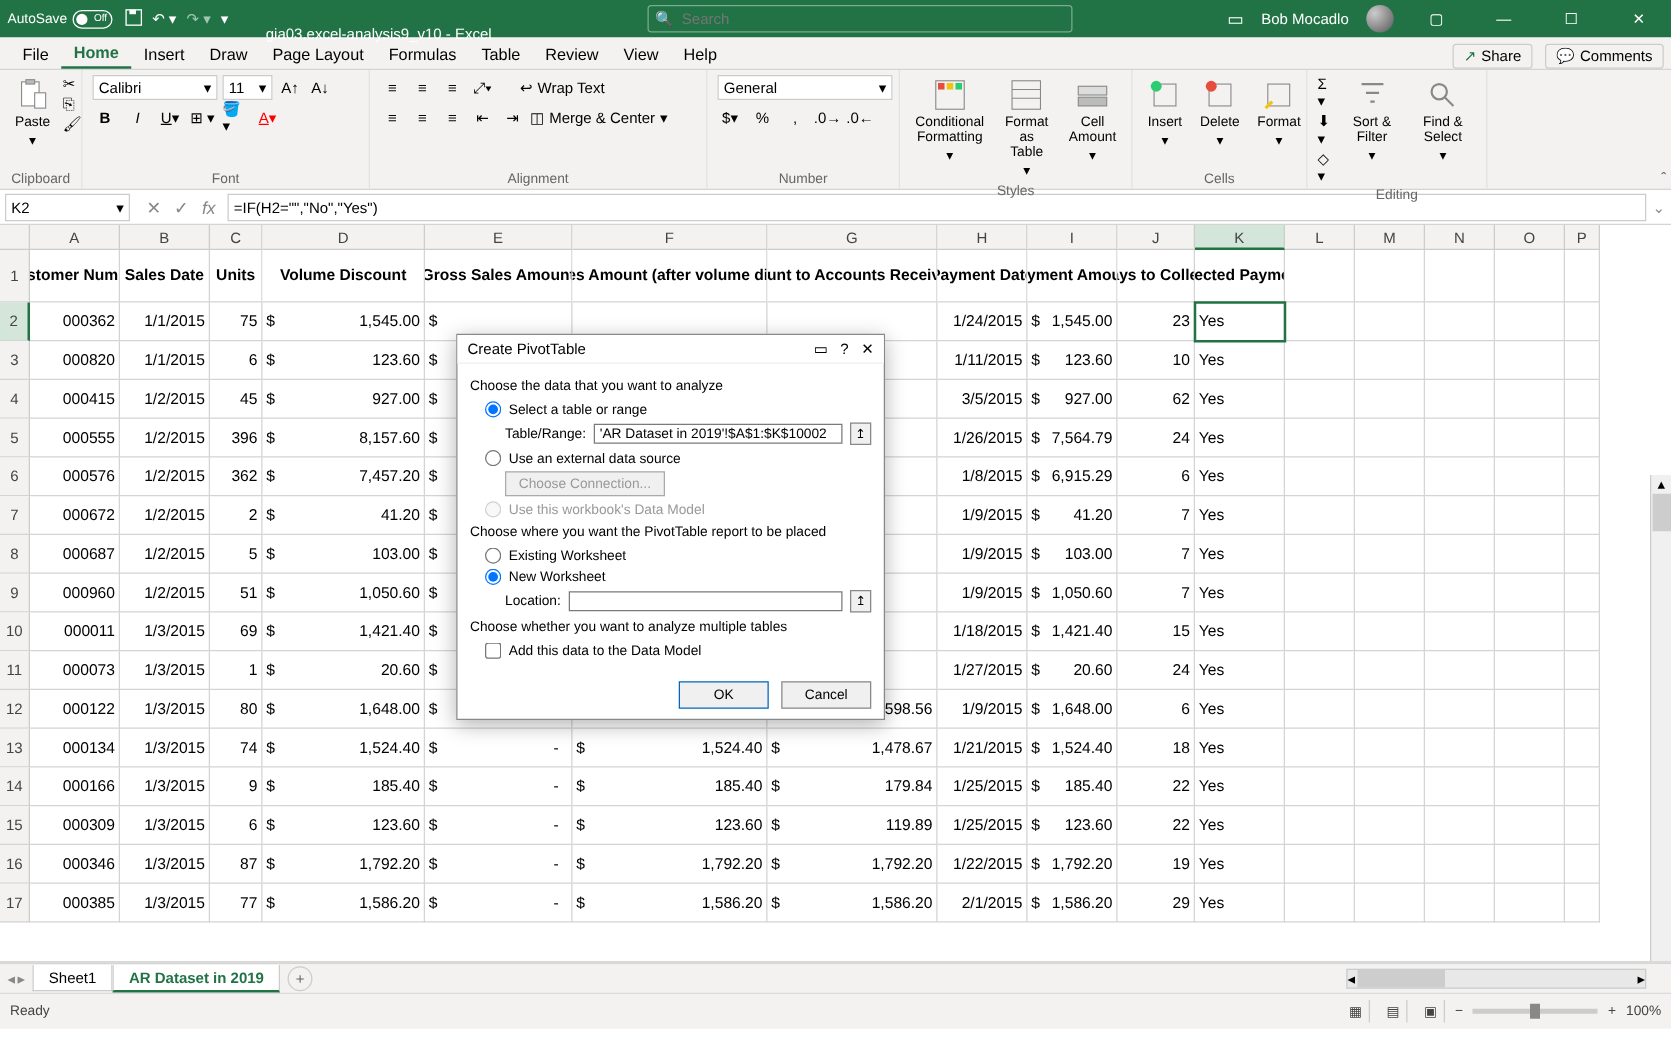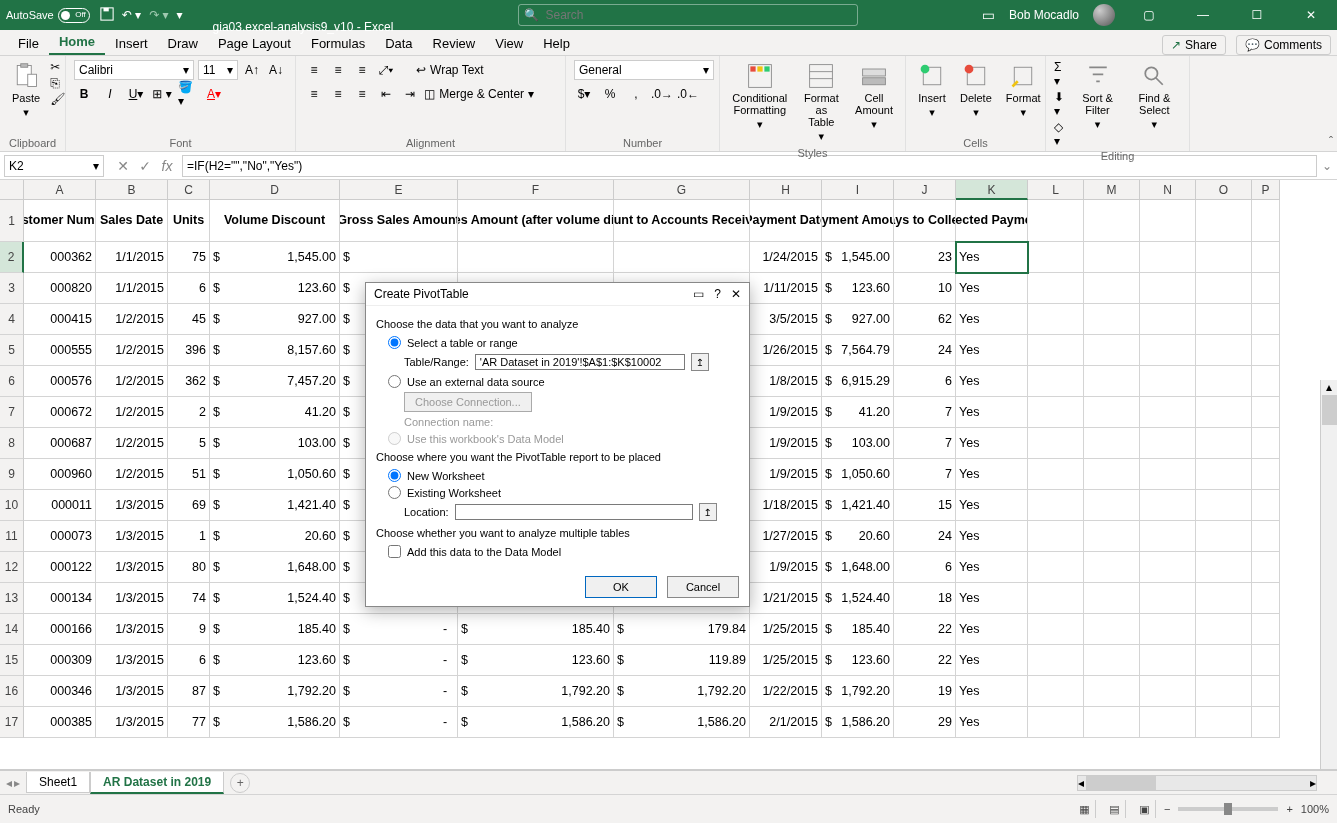--- a/index.html
+++ b/index.html
@@ -54,21 +54,21 @@
 .cell { border-right: 1px solid #d4d4d4; border-bottom: 1px solid #d4d4d4; padding: 2px 3px; white-space: nowrap; overflow: hidden; display: flex; align-items: center; }
 .cell.hdr { font-weight: bold; background: #fff; text-align: center; justify-content: center; line-height: 1.1; }
 .cell.ra { justify-content: flex-end; text-align: right; }
 .cell.la { justify-content: flex-start; }
 .cell.selected { outline: 2px solid #217346; outline-offset: -1px; position: relative; z-index: 1; }
 .dollar-cell { display: flex; justify-content: space-between; width: 100%; }
 .colhdr.selcol { background: #d4e6d9; border-bottom: 2px solid #217346; }
 .rowhdr.selrow { background: #d4e6d9; border-right: 2px solid #217346; }
 
 
-.dialog-overlay { position: absolute; left: 365px; top: 282px; width: 385px; background: #fff; border: 1px solid #888; box-shadow: 0 4px 16px rgba(0,0,0,0.3); z-index: 10; font-size: 11px; }
+.dialog-overlay { position: absolute; left: 365px; top: 267px; width: 343px; background: #fff; border: 1px solid #888; box-shadow: 0 4px 16px rgba(0,0,0,0.3); z-index: 10; font-size: 11px; }
 .dialog-title { background: #fff; padding: 4px 8px; display: flex; align-items: center; justify-content: space-between; border-bottom: 1px solid #eee; font-size: 12px; }
 .dialog-title .right { display: flex; gap: 10px; align-items: center; }
 .dialog-body { padding: 8px 10px; }
 .dialog-body .heading { margin: 4px 0; }
 .dialog-body .opt { margin-left: 12px; padding: 2px 0; display: flex; align-items: center; gap: 6px; }
 .dialog-body .sub { margin-left: 28px; padding: 2px 0; display: flex; align-items: center; gap: 6px; }
 .dialog-body input[type=text] { border: 1px solid #7a7a7a; padding: 1px 4px; font-size: 11px; }
 .dialog-body .dim { color: #999; }
 .dialog-btns { display: flex; justify-content: flex-end; gap: 10px; padding: 8px 10px; }
 .dialog-btns button { width: 72px; height: 22px; border: 1px solid #888; background: #f0f0f0; font-size: 11px; }
@@ -131,21 +131,21 @@
   </div>
 </div>
 
 <div class="ribbontabs">
   <div class="tab">File</div>
   <div class="tab active">Home</div>
   <div class="tab">Insert</div>
   <div class="tab">Draw</div>
   <div class="tab">Page Layout</div>
   <div class="tab">Formulas</div>
-  <div class="tab">Data</div>
+  <div class="tab">Table</div>
   <div class="tab">Review</div>
   <div class="tab">View</div>
   <div class="tab">Help</div>
   <div class="right-actions">
     <div class="action-btn">
         <span style="color:#217346">↗</span>
         <span>Share</span>
       </div>
     <div class="action-btn">
         <span style="color:#217346">💬</span>
@@ -170,21 +170,21 @@
         <span>✂</span>
         <span>⎘</span>
         <span>🖌</span>
       </div>
     </div>
     <div class="label">Clipboard</div>
   </div>
   <div class="ribbon-group" style="width:230px">
     <div class="controls" style="flex-direction:column;gap:4px;width:100%">
       <div style="display:flex;gap:4px">
-        <div class="dropdown" style="width:120px">
+        <div class="dropdown" style="width:100px">
             <span>Calibri</span>
             <span>▾</span>
           </div>
         <div class="dropdown" style="width:40px">
             <span>11</span>
             <span>▾</span>
           </div>
         <span class="rbtn-small">A↑</span>
         <span class="rbtn-small">A↓</span>
       </div>
@@ -981,33 +981,32 @@
       <input type="text" style="width: 210px;" value="'AR Dataset in 2019'!$A$1:$K$10002">
       <span class="range-btn">↥</span>
     </div>
     <div class="opt">
         <input type="radio" style="">
         <span>Use an external data source</span>
       </div>
     <div class="sub">
         <button class="dlg-btn dim" disabled="">Choose Connection...</button>
       </div>
-    <div class="sub dim">Connection name:</div>
     <div class="opt dim">
         <input type="radio" disabled="" style="">
         <span>Use this workbook's Data Model</span>
       </div>
     <div class="heading">Choose where you want the PivotTable report to be placed</div>
     <div class="opt">
+        <input type="radio" style="">
+        <span>Existing Worksheet</span>
+      </div>
+    <div class="opt">
         <input type="radio" checked="" style="">
         <span>New Worksheet</span>
-      </div>
-    <div class="opt">
-        <input type="radio" style="">
-        <span>Existing Worksheet</span>
       </div>
     <div class="sub">
         <span>Location:</span>
       <input type="text" style="width: 238px;">
       <span class="range-btn">↥</span>
     </div>
     <div class="heading">Choose whether you want to analyze multiple tables</div>
     <div class="opt">
         <input type="checkbox" style="">
         <span>Add this data to the Data Model</span>

